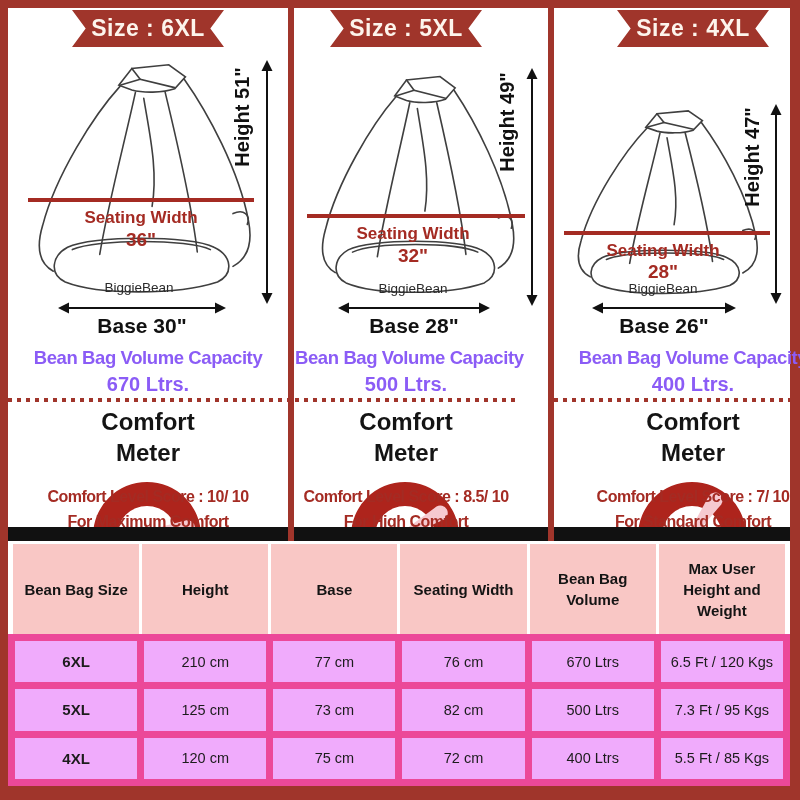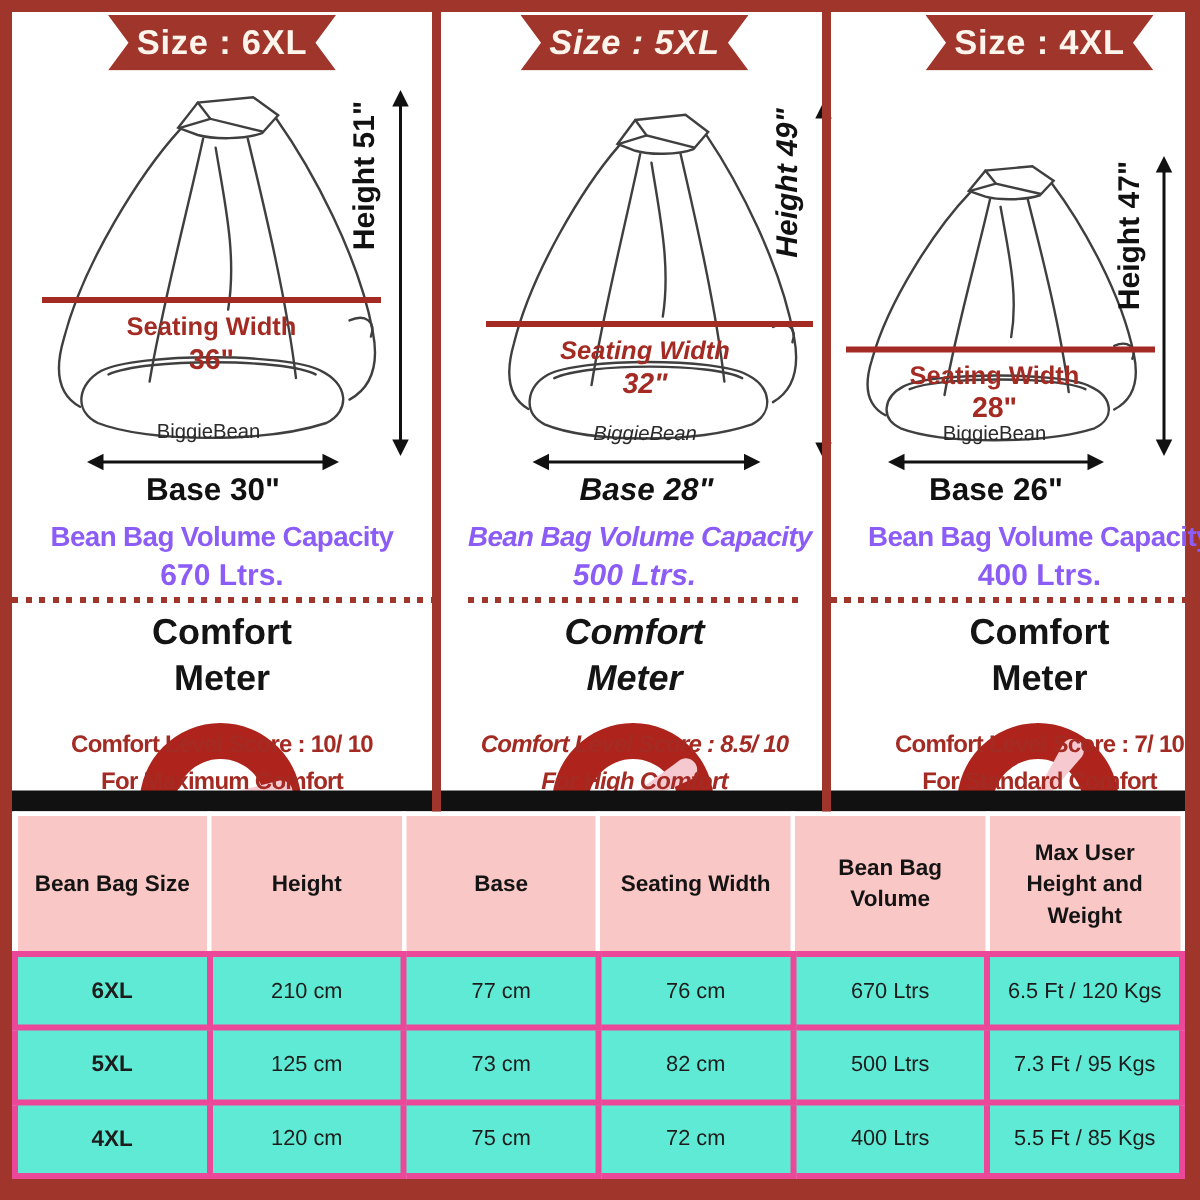--- a/index.html
+++ b/index.html
@@ -4,21 +4,21 @@
 <style>
   html,body{margin:0;padding:0;background:#fff;}
   .page{position:relative;width:800px;height:800px;background:#a0352b;overflow:hidden;
         font-family:"Liberation Sans",sans-serif;}
   .content{position:absolute;left:8px;top:8px;width:782px;height:778px;background:#ffffff;}
 
   
   .columns{position:absolute;left:0;top:0;width:782px;height:519px;}
   .col{position:absolute;top:0;height:519px;}
   .col1{left:0;width:280px;}
-  .col2{left:304px;width:222px;font-style:italic;}
+  .col2{left:287px;width:222px;}
   .col3{left:546px;width:278px;}
   .vdivider{position:absolute;top:0;width:6px;height:533px;background:#a0352b;z-index:5;}
   .vd1{left:280px;} .vd2{left:540px;}
 
   .ribbon{position:absolute;top:2px;left:50%;transform:translateX(-50%);
           width:152px;height:37px;background:#a0352b;color:#fdf4ec;
           display:flex;align-items:center;justify-content:center;
           font-size:23px;font-weight:bold;letter-spacing:.5px;
           clip-path:polygon(0% 0%,100% 0%,91% 50%,100% 100%,0% 100%,9% 50%);}
 
@@ -42,21 +42,21 @@
          color:#a42b23;font-weight:bold;font-size:16px;line-height:25px;
          letter-spacing:-0.5px;white-space:nowrap;}
 
   
   .black-bar{position:absolute;left:0;top:519px;width:782px;height:14px;background:#111;}
   .table-wrap{position:absolute;left:0;top:533px;width:782px;height:245px;background:#fff;}
   table.spec{border-collapse:collapse;width:782px;height:245px;table-layout:fixed;}
   table.spec th{background:#f9c7c5;border:3px solid #ffffff;color:#141414;
                 font-size:15px;font-weight:bold;height:86px;padding:2px 10px;
                 text-align:center;vertical-align:middle;line-height:21px;}
-  table.spec td{background:#5eead4;border:4px solid #ec4899;color:#1c1c1c;
+  table.spec td{background:#f0abfc;border:7px solid #ec4899;color:#1c1c1c;
                 font-size:14.5px;text-align:center;vertical-align:middle;
                 white-space:nowrap;padding:1px;}
   table.spec td.sz{font-weight:bold;font-size:15px;}
 
   
   .sw-label{fill:#a42b23;font-weight:bold;font-size:17px;text-anchor:middle;}
   .sw-value{fill:#a42b23;font-weight:bold;font-size:19px;text-anchor:middle;}
   .brand-txt{fill:#2a2a2a;font-size:13.5px;text-anchor:middle;}
   .base-txt{fill:#111;font-weight:bold;font-size:21px;text-anchor:middle;}
   .h-txt{fill:#111;font-weight:bold;font-size:20px;text-anchor:middle;}

